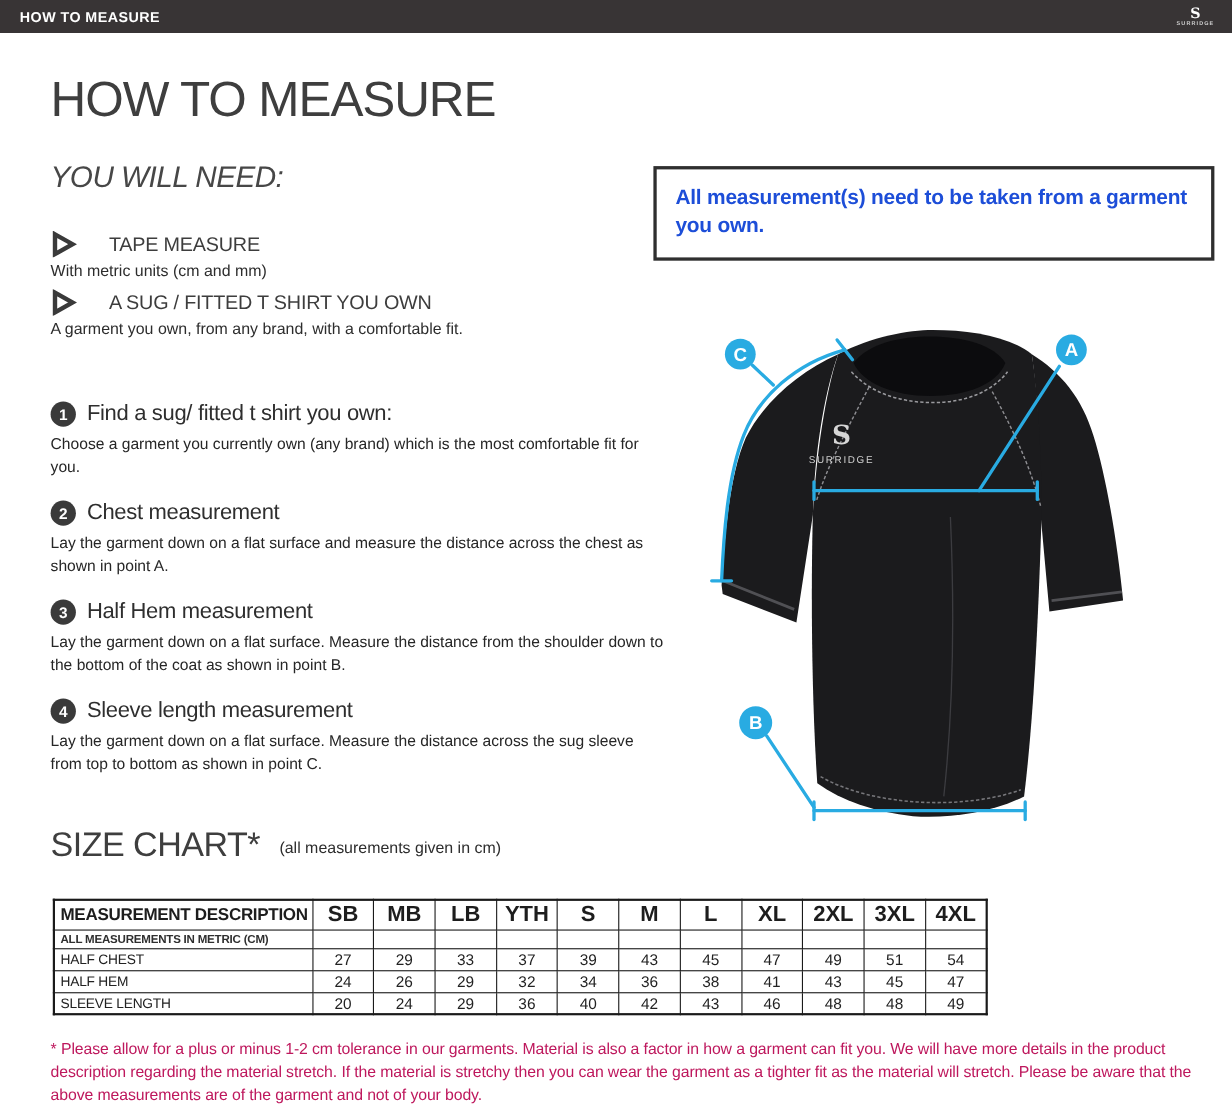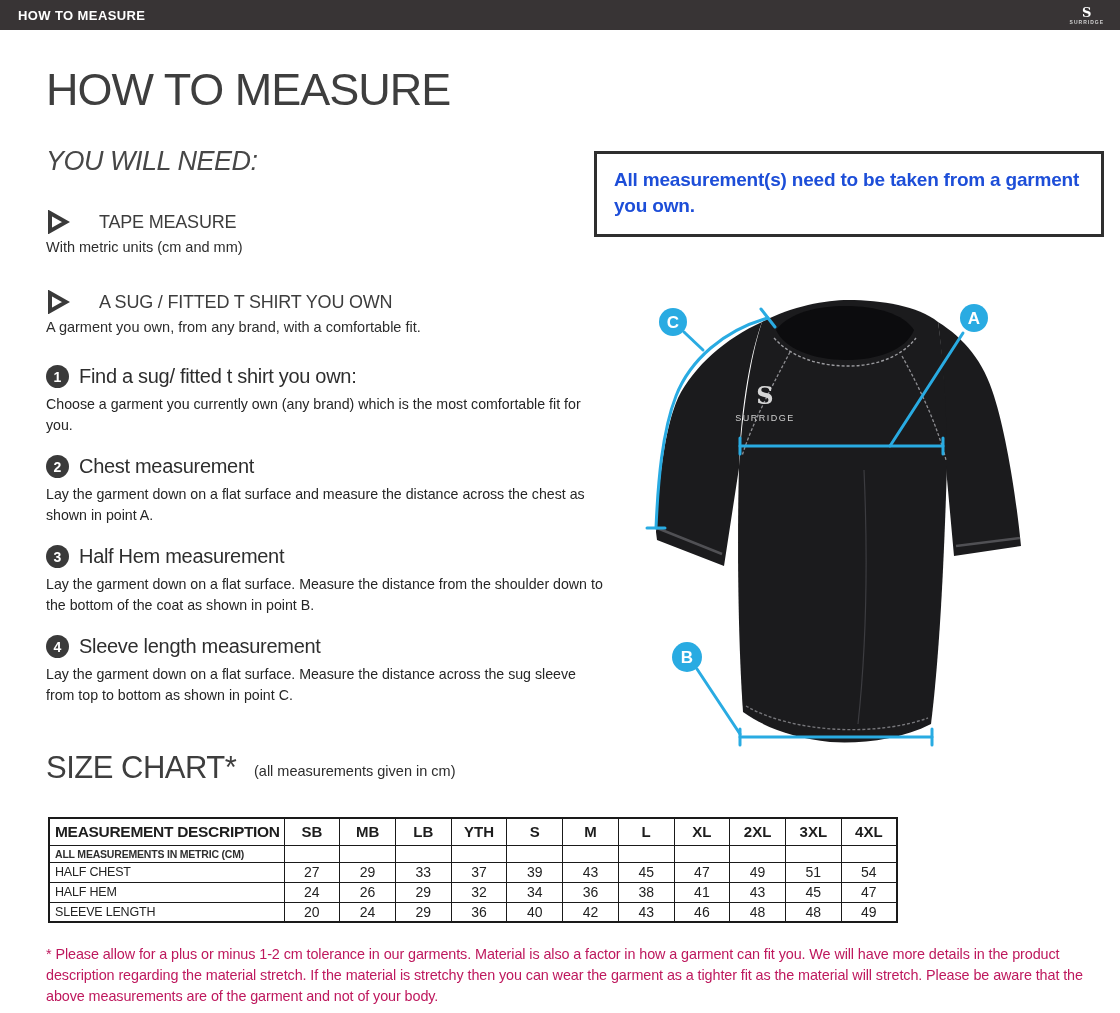--- a/index.html
+++ b/index.html
@@ -20,21 +20,21 @@
   .page-title { position:absolute; left:46px; top:64px; font-size:45px; font-weight:400;
     color:#3e3e3e; letter-spacing:-1px; }
   .need-heading { position:absolute; left:46px; top:146px; font-size:27px; font-weight:400;
     color:#474747; letter-spacing:-.5px;font-style:italic; }
 
   
   .need-item { position:absolute; left:46px; }
   .need-item .row { display:flex; align-items:center; gap:29px; }
   .need-title { font-size:18px; color:#3d3d3d; letter-spacing:-.2px; }
   .need-sub { font-size:14.5px; color:#2d2d2d; margin-top:5px; }
-  #need-1 { top:210px; } #need-2 { top:290px; }
+  #need-1 { top:210px; } #need-2 { top:263px; }
 
   
   .step { position:absolute; left:46px; width:575px; }
   .step-head { display:flex; align-items:center; gap:10px; }
   .step-num { width:23px; height:23px; border-radius:50%; background:#3a3a3a; color:#fff;
     font-size:14px; font-weight:700; display:flex; align-items:center; justify-content:center; flex:0 0 23px; }
   .step-title { font-size:20px; color:#2e2e2e; letter-spacing:-.3px; }
   .step-body { font-size:14.2px; line-height:1.5; color:#262626; margin-top:6px; max-width:562px; }
   #step-1 { top:365px; } #step-2 { top:455px; } #step-3 { top:545px; } #step-4 { top:635px; }
 
@@ -47,21 +47,21 @@
   #shirt-svg { position:absolute; left:600px; top:276px; width:520px; height:506px; }
 
   
   .chart-heading { position:absolute; left:46px; top:750px; font-size:31px; font-weight:400;
     color:#3e3e3e; letter-spacing:-.5px; }
   .chart-subheading { position:absolute; left:254px; top:763px; font-size:14.5px; color:#2d2d2d; }
 
   table.size-table { position:absolute; left:48px; top:817px; width:850px;
     border-collapse:collapse; table-layout:fixed; }
   .size-table th, .size-table td { border:1px solid #1a1a1a; text-align:center; }
-  .size-table thead th { font-size:15px; font-weight:700; height:27px; color:#1d1d1d; }
+  .size-table thead th { font-size:20px; font-weight:700; height:27px; color:#1d1d1d; }
   .size-table th.desc-col { width:235px; text-align:left; padding-left:5px; font-size:15.5px; letter-spacing:-.3px; }
   .size-table { border:2px solid #1a1a1a;padding-left:19px; }
   .size-table tr.metric-row td { height:17px; font-size:10.5px; font-weight:700; }
   .size-table tr.metric-row td.row-label { text-align:left; padding-left:5px; letter-spacing:-.2px; }
   .size-table tr.data-row td { height:20px; font-size:14px; color:#222; }
   .size-table tr.data-row td.row-label { text-align:left; padding-left:5px; font-size:12.5px; letter-spacing:-.2px; }
 
   
   .footer-note { position:absolute; left:46px; top:944px; width:1048px; font-size:14.4px;
     line-height:1.45; color:#be185d; letter-spacing:-.1px; }

